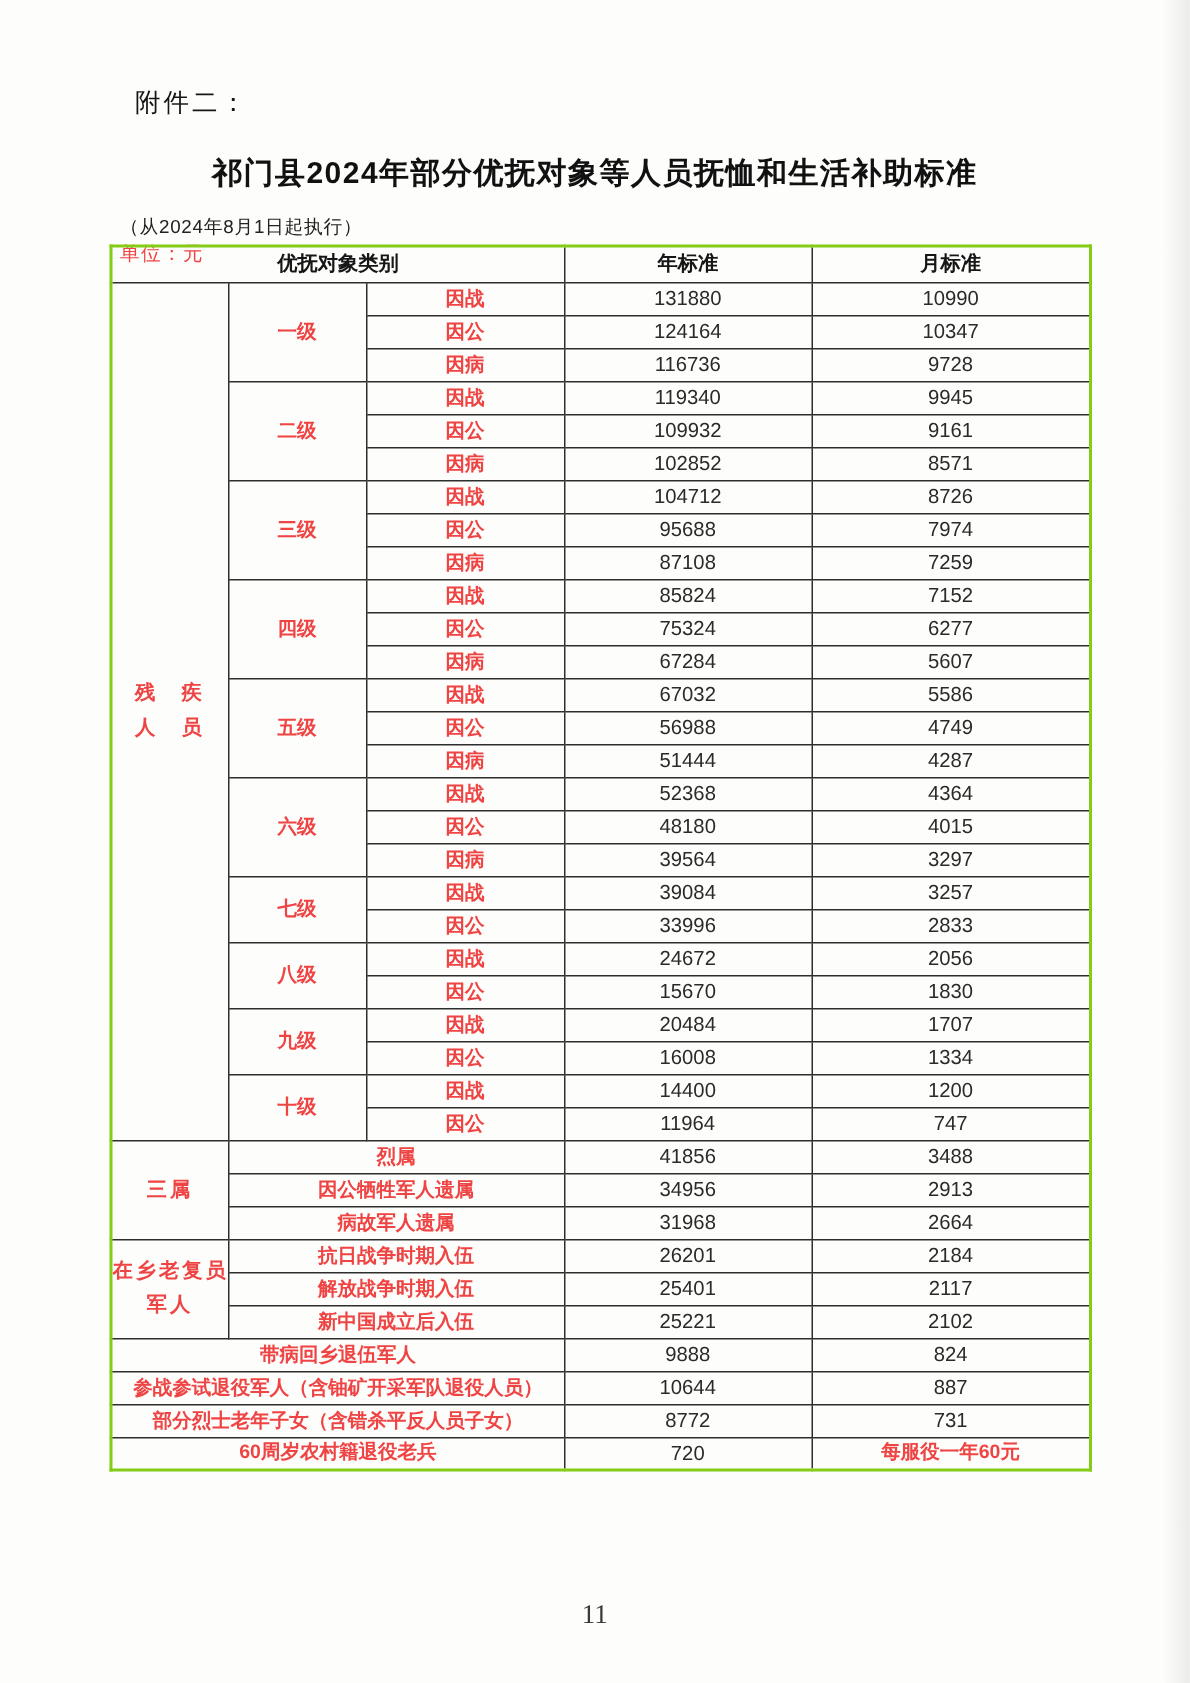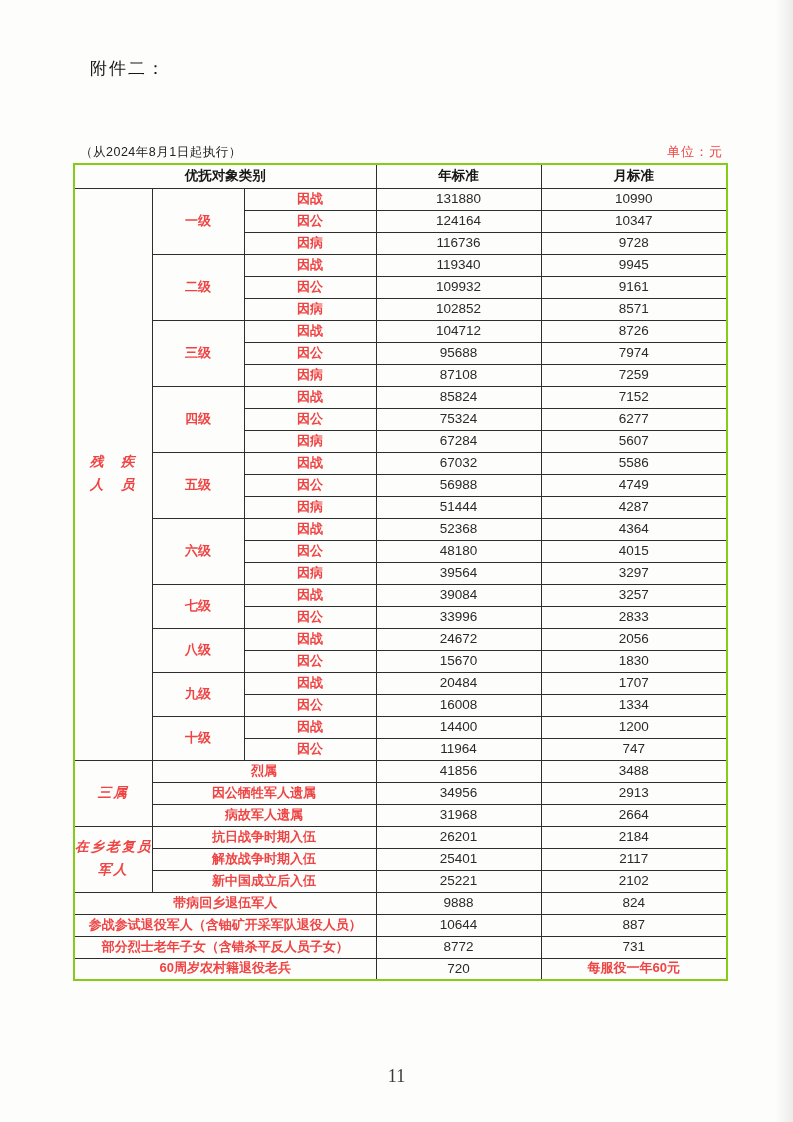--- a/index.html
+++ b/index.html
@@ -25,21 +25,21 @@
     position:absolute; left:90px; top:57px;
     font-size:17px; letter-spacing:2px; color:#161616;
   }
   .doc-title {
     position:absolute; left:0; right:0; top:102px;
     text-align:center;
     font-size:20px; font-weight:bold; letter-spacing:1px; color:#111;
   }
   .subline {
     position:absolute; left:80px; right:70px; top:143px;
-    display:flex; justify-content:space-between; align-items:baseline;
+    display:flex; justify-content:flex-end; align-items:baseline;flex-direction:column;
   }
   .effective-note { font-size:12.5px; letter-spacing:0.5px; color:#222; }
   .unit-note { font-size:13px; letter-spacing:1px; color:#ef4444; }
 
   table.subsidy {
     position:absolute; left:73px; top:163px;
     width:653px;
     border-collapse:collapse; table-layout:fixed;
     border:2px solid #84cc16;
   }
@@ -49,36 +49,37 @@
     padding:0; line-height:1.15;
     height:22px;
     overflow:hidden; white-space:nowrap;
   }
   table.subsidy th {
     height:24px;
     font-size:13.5px; font-weight:bold; color:#161616;
   }
   td.zh { font-size:13px; font-weight:bold; color:#ef4444; }
   td.num { font-size:13.5px; font-weight:normal; color:#2a2a2a; }
-  td.group-cell { font-size:13.5px;font-style:italic; }
+  td.group-cell { font-size:13.5px; }
   td.group-cell .gline { line-height:1.7; letter-spacing:2px; }
   .page-number {
     position:absolute; left:0; right:0; top:1066px;
     text-align:center;
     font-family:"Liberation Serif", serif;
     font-size:18px; color:#3a3a3a;
   }
 </style>
 </head>
 <body>
 
 <div class="doc">
 
   <div class="attachment-label">附件二：</div>
 
+  <div class="doc-title">祁门县2024年部分优抚对象等人员抚恤和生活补助标准</div>
 
   <div class="subline">
     <span class="effective-note">（从2024年8月1日起执行）</span>
     <span class="unit-note">单位：元</span>
   </div>
 
   <table class="subsidy">
     <colgroup>
       <col style="width:78px">
       <col style="width:92px">

